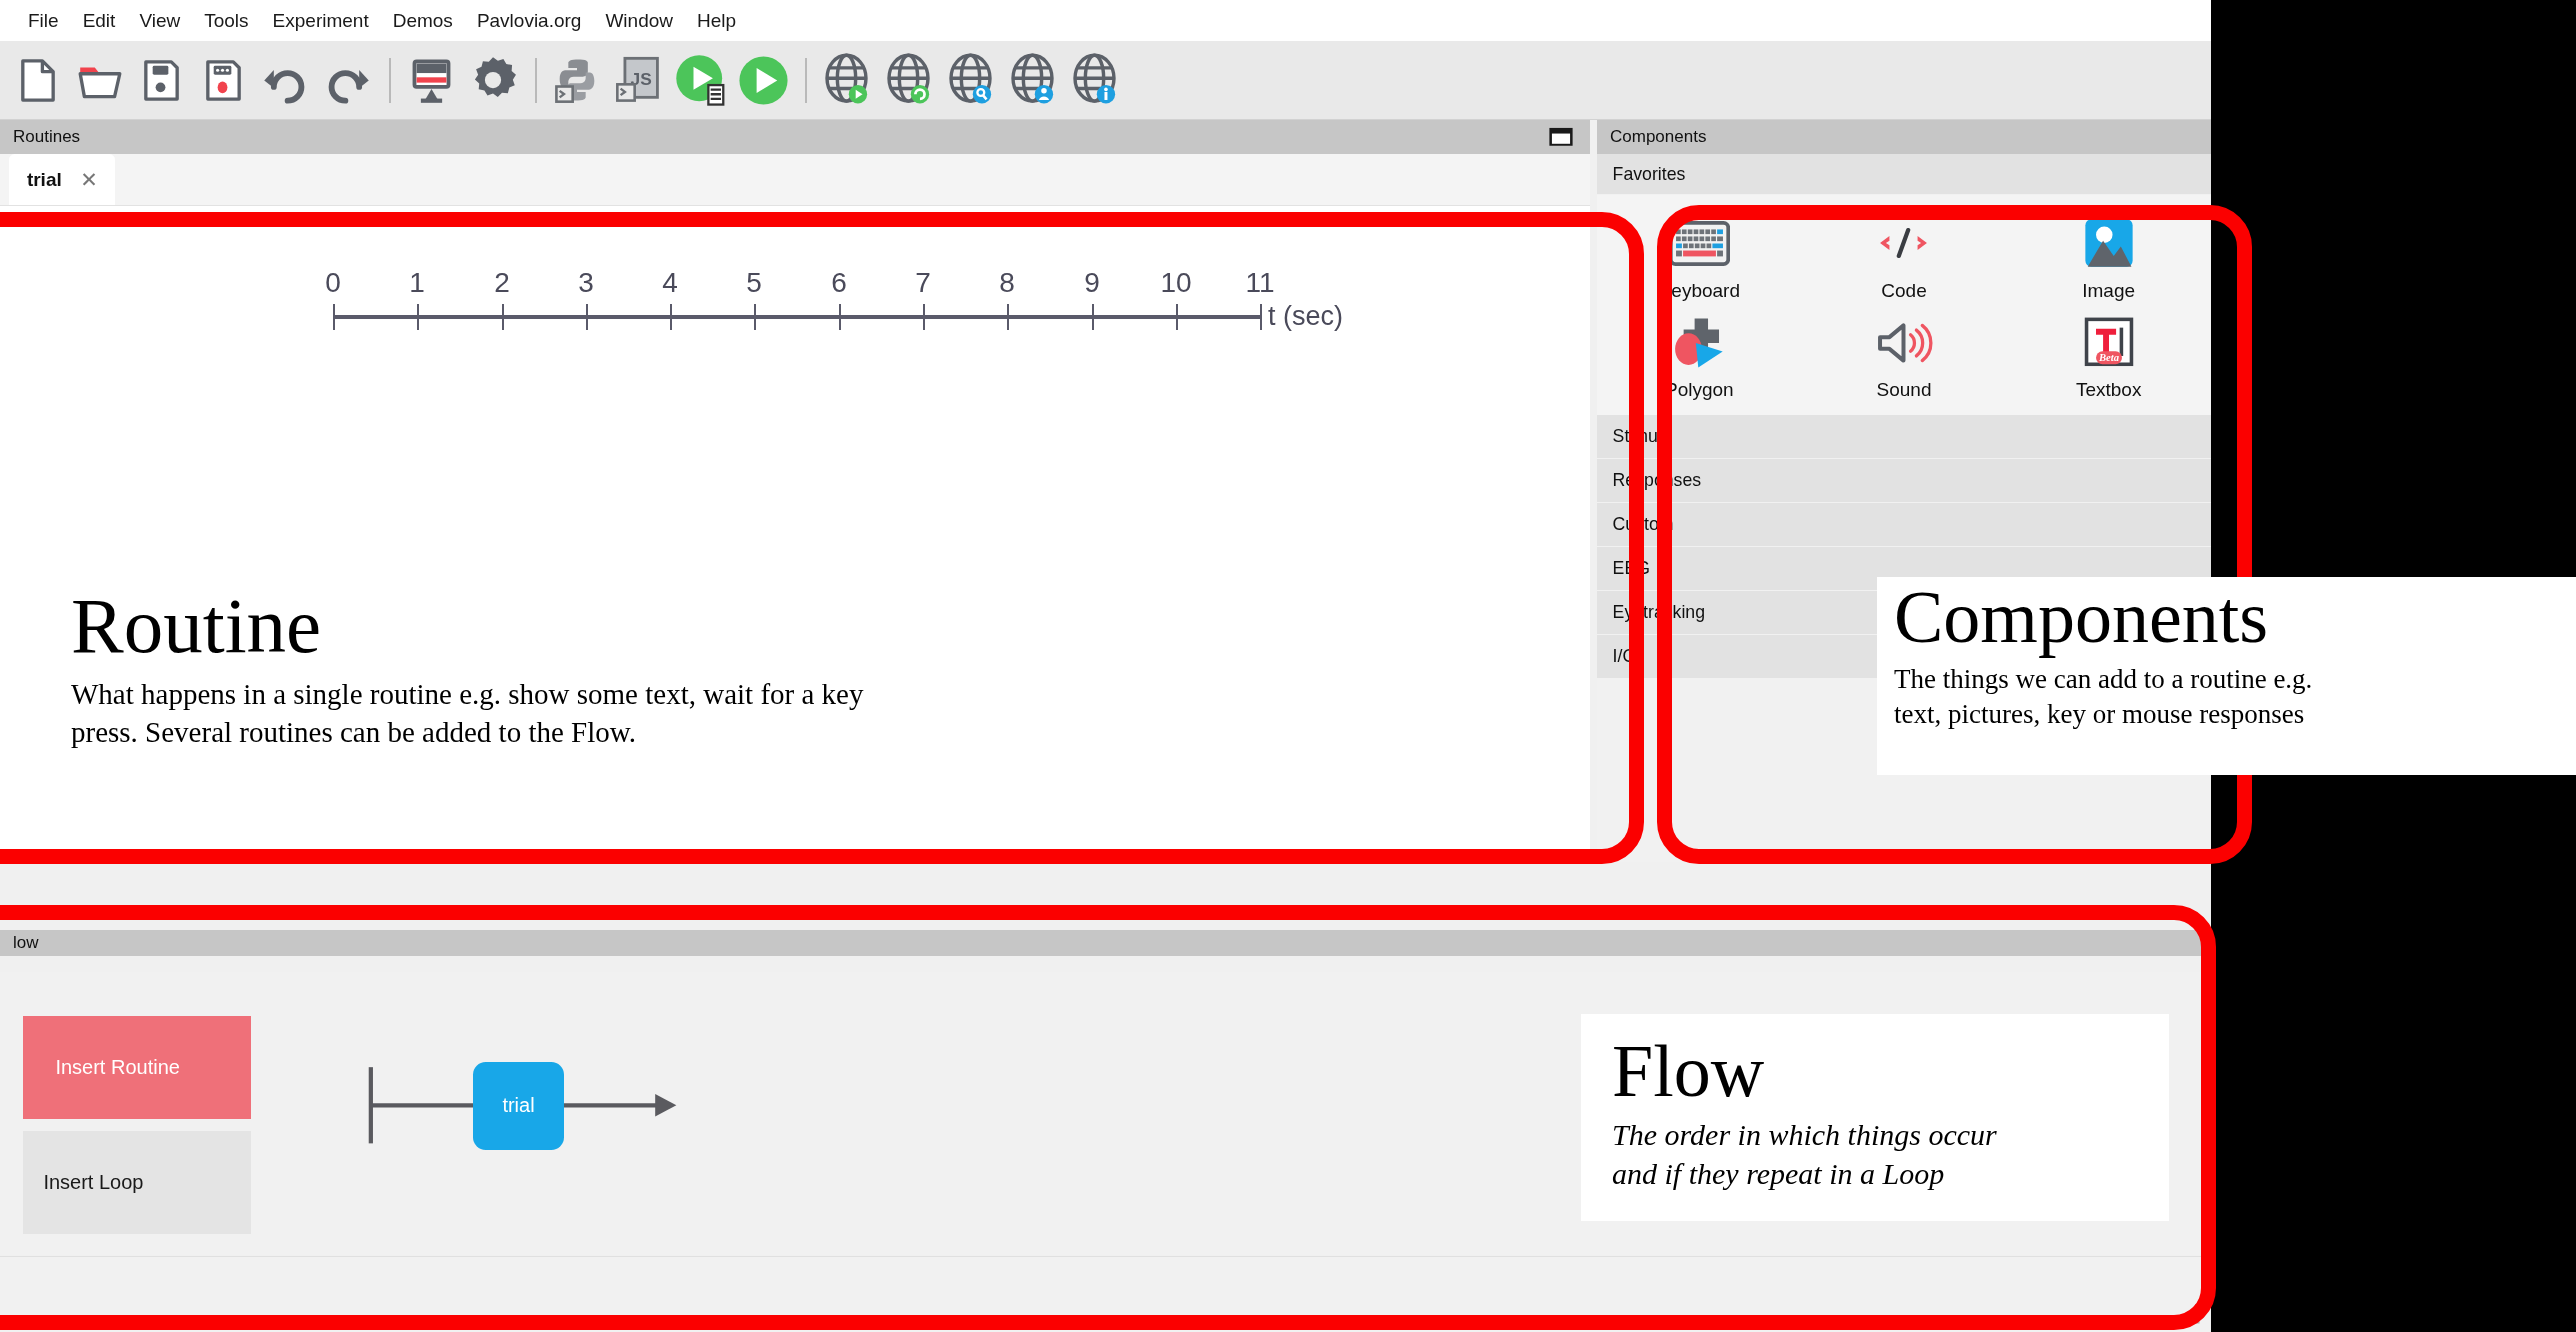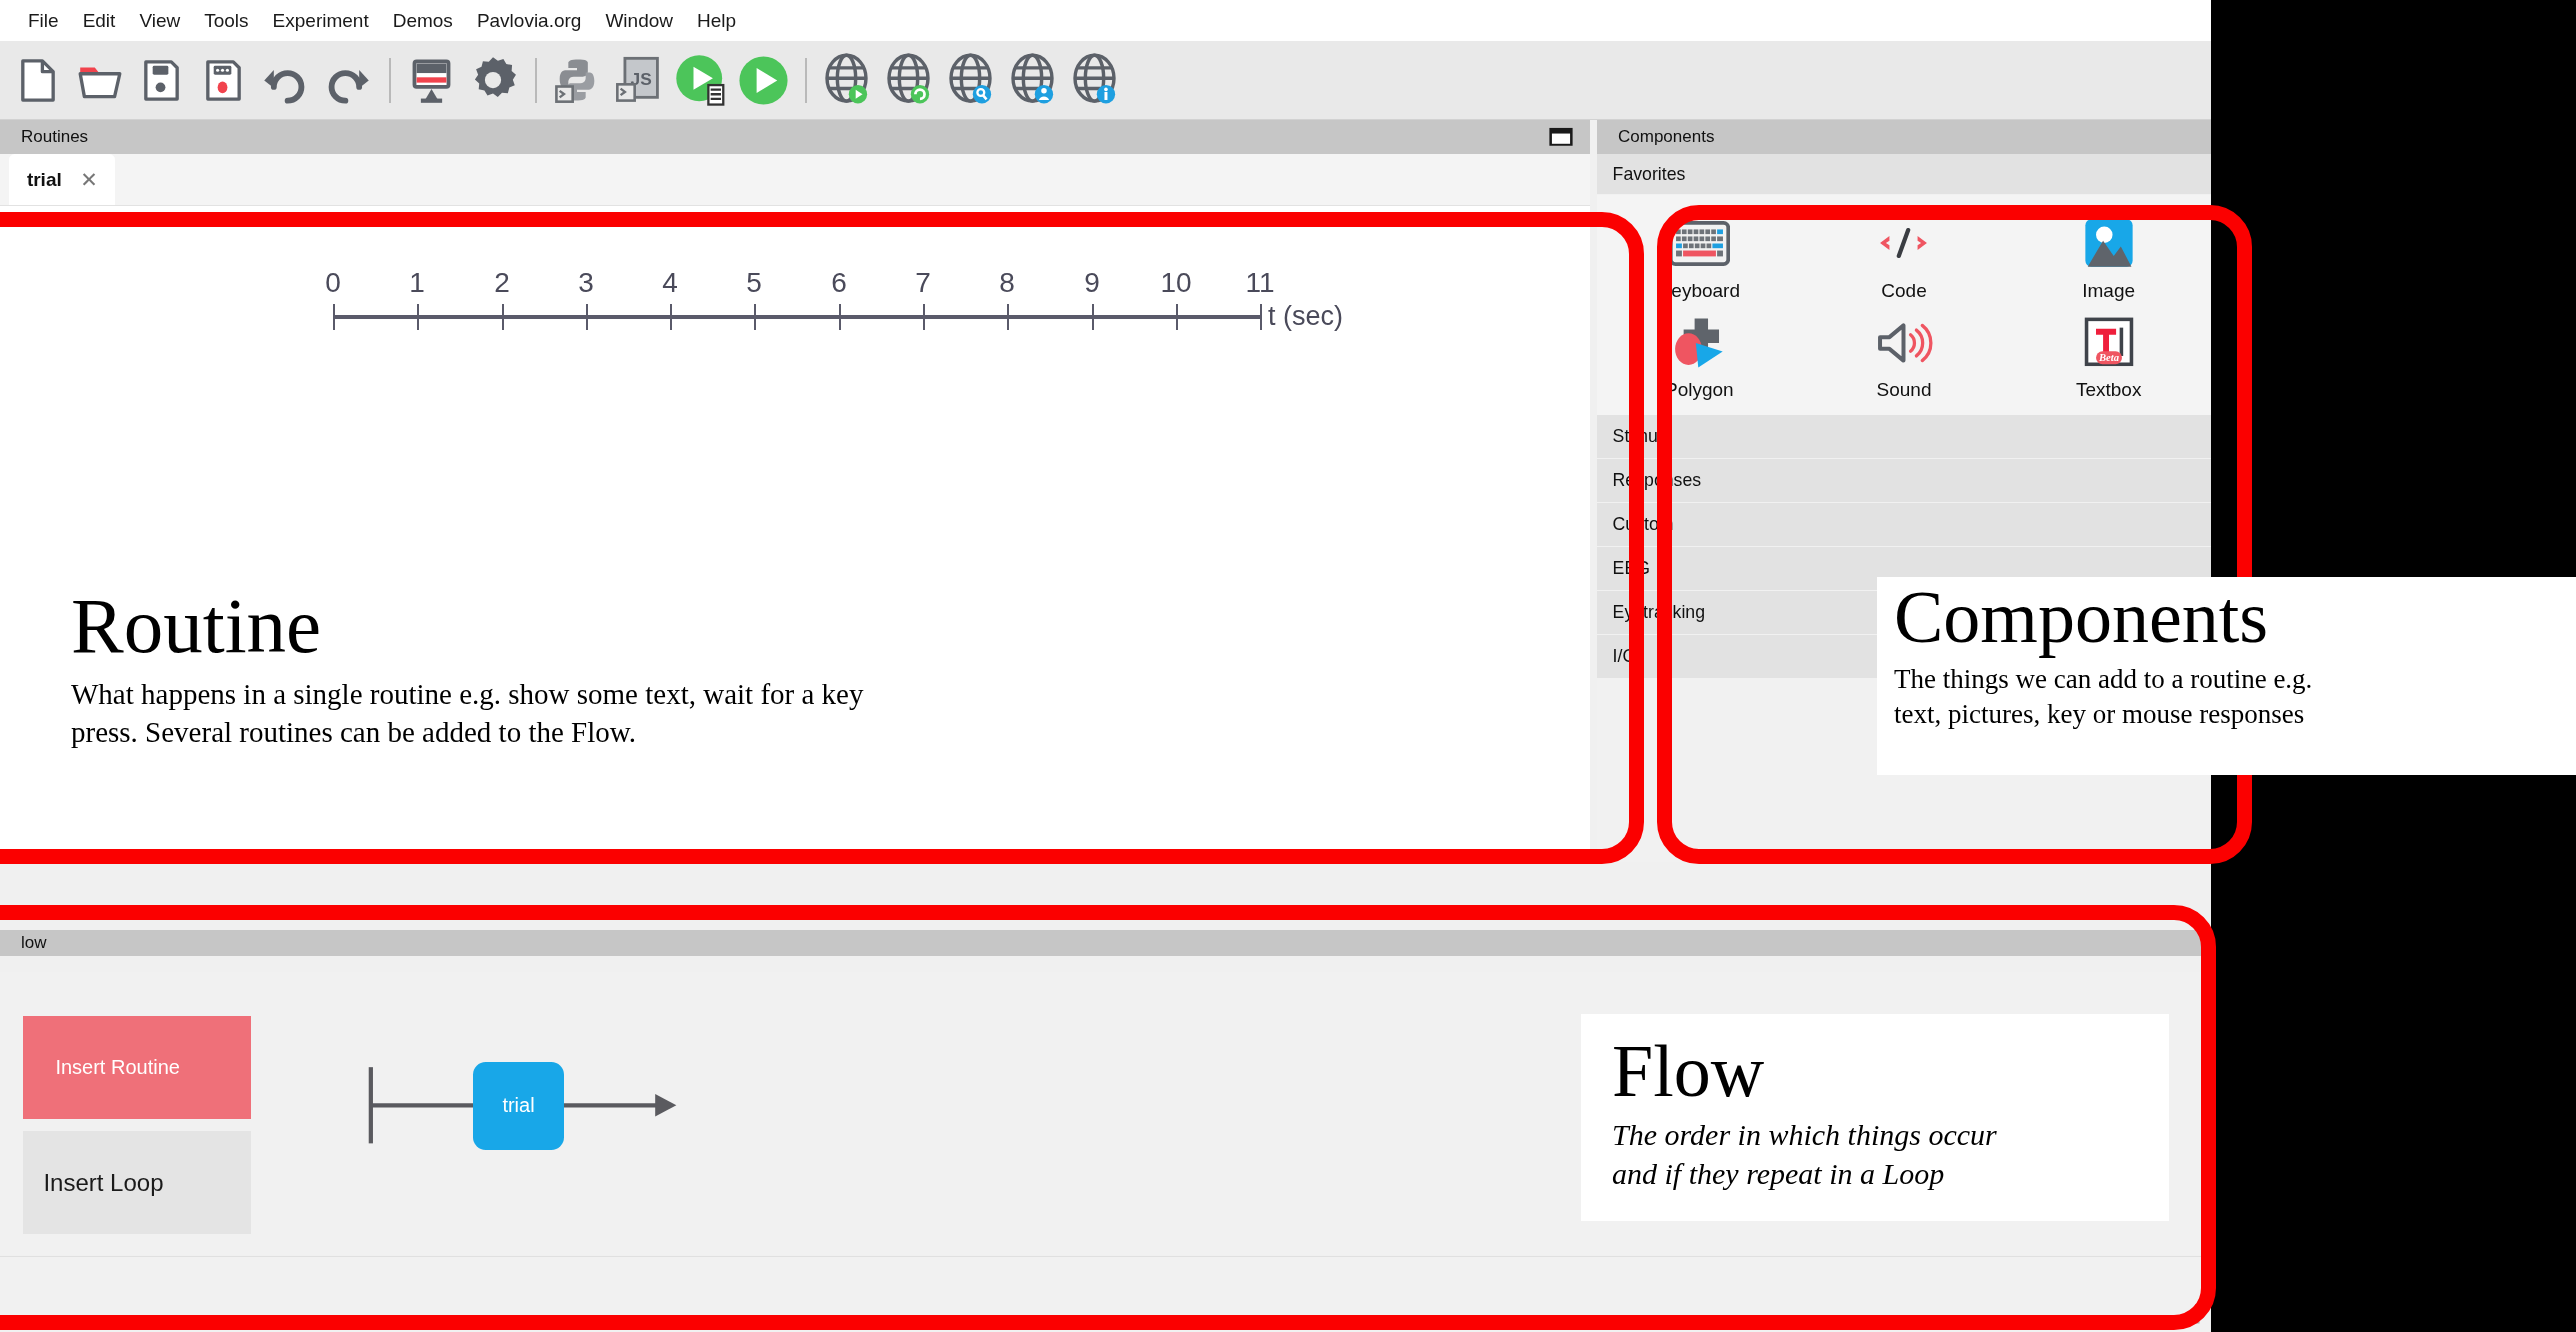--- a/index.html
+++ b/index.html
@@ -63,21 +63,21 @@
     background: #b9b9b9;
     margin: 0 12.7px 0 7px;
   }
 
   
   .panel-header {
     background: #c6c6c6;
     color: #111;
     font-size: 17px;
     display: flex; align-items: center;
-    padding-left: 21px;
+    padding-left: 13px;
     box-sizing: border-box;
     position: absolute;
   }
 
   
   #routines-header {
     left: 0; top: 120px; width: 1590px; height: 34px;
   }
   #routines-maximize {
     position: absolute; right: 17px; top: 50%;
@@ -194,21 +194,21 @@
     display: flex; align-items: center;
     padding-left: 32px; box-sizing: border-box;
     font-size: 20px; color: #ffffff;
   }
   #btn-insert-loop {
     position: absolute; left: 23.4px; top: 159px;
     width: 228px; height: 103px;
     background: #e4e4e4;
     display: flex; align-items: center;
     padding-left: 20px; box-sizing: border-box;
-    font-size: 24px; color: #1a1a1a;
+    font-size: 20px; color: #1a1a1a;
   }
   #flow-diagram {
     position: absolute; left: 368px; top: 74px;
     width: 326px; height: 127px;
   }
   #flow-routine-box {
     position: absolute;
     left: 105px; top: 15.6px;
     width: 91px; height: 88px;
     background: #18a7e8;

